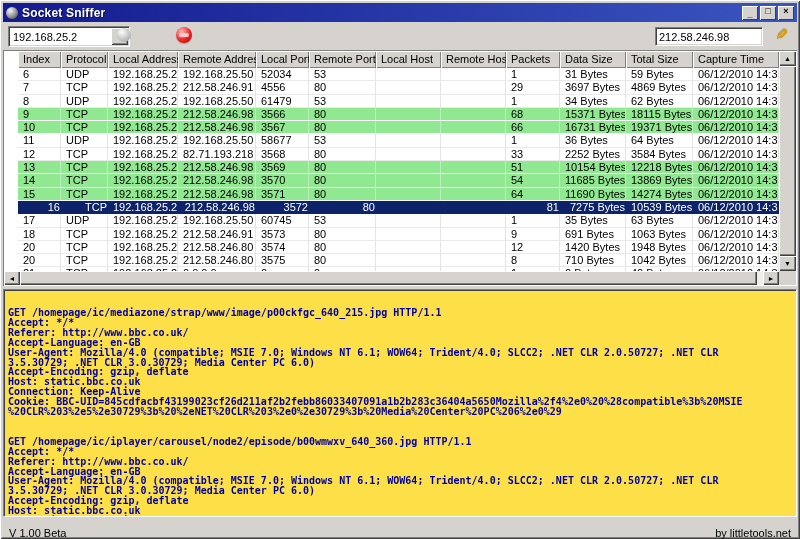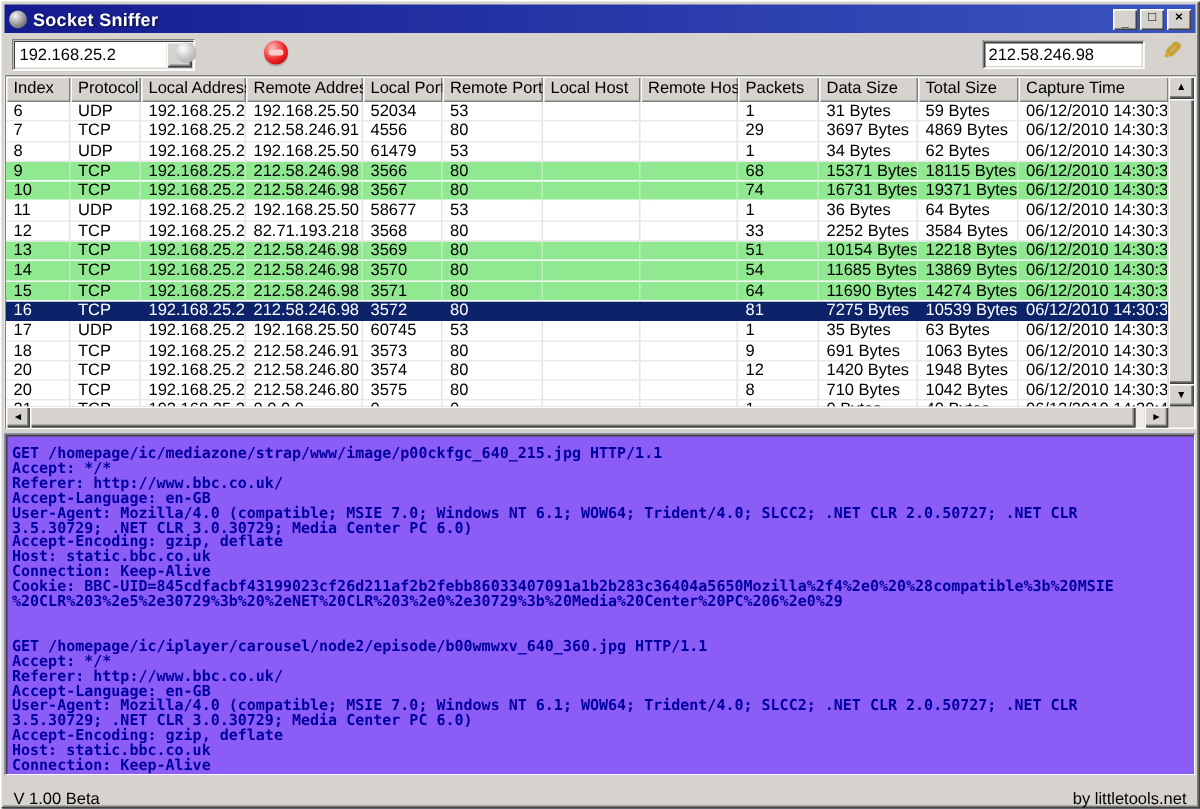--- a/index.html
+++ b/index.html
@@ -64,36 +64,37 @@
     text-shadow:0 0 1px #8a6500; transform:scaleX(-1); cursor:default; }
 
   
   .grid-area{
     position:absolute; left:3px; top:50px; right:3px; height:236px; background:#fff;
     box-shadow: inset 1px 1px #808080, inset -1px -1px #fff;
   }
   .grid-header, .grid-row{
     display:grid;
     grid-template-columns:43px 47px 70px 78px 53px 67px 65px 65px 54px 66px 67px minmax(0,1fr);
+    margin-left:14px;
   }
   .grid-header{ position:absolute; left:1px; top:1px; right:18px; height:17px; }
   .hcell{
     background:#d6d3ce; height:17px; line-height:16px; padding-left:5px; font-size:11px;
     box-shadow: inset 1px 1px #ffffff, inset -1px -1px #808080;
     white-space:nowrap; overflow:hidden; cursor:default;
   }
   .grid-body{ position:absolute; left:1px; top:18px; right:18px; height:204px; overflow:hidden; background:#fff; }
   .grid-row{ height:13.3px; background:#fff; }
   .grid-row .cell{
     border-right:1px solid #e4e4e4; border-bottom:1px solid #e9e9e9;
     padding-left:5px; font-size:11px; line-height:12.5px; white-space:nowrap; overflow:hidden; cursor:default;
   }
   .grid-row.green{ background:var(--row-highlight,#90e890); }
   .grid-row.green .cell{ border-right-color:#b9f0b9; border-bottom-color:#ffffff; }
-  .grid-row.selected{ background:var(--row-selected,#0c2269); color:#fff; }
+  .grid-row.selected{ background:var(--row-selected,#0c2269); color:#fff;text-align:right; }
   .grid-row.selected .cell{ border-right-color:transparent; border-bottom-color:transparent; }
 
   
   .sbtn{
     background:#d6d3ce; display:flex; align-items:center; justify-content:center;
     box-shadow: inset 1px 1px #fff, inset -1px -1px #404040, inset -2px -2px #808080;
     font-size:7px; color:#000; line-height:1;
   }
   .vscroll{ position:absolute; top:1px; right:1px; width:17px; bottom:15px; background:#efede8; }
   .vscroll .sbtn{ position:absolute; left:0; right:0; height:15px; }
@@ -104,24 +105,24 @@
   .hscroll{ position:absolute; left:1px; right:18px; bottom:1px; height:14px; background:#efede8; }
   .hscroll .sbtn{ position:absolute; top:0; bottom:0; width:16px; }
   .hscroll .sbtn.left{ left:0; }
   .hscroll .sbtn.right{ right:0; }
   .hthumb{ position:absolute; left:16px; right:22px; top:0; bottom:0; background:#d6d3ce;
     box-shadow: inset 1px 1px #fff, inset -1px -1px #404040, inset -2px -2px #808080; }
   .corner{ position:absolute; right:1px; bottom:1px; width:17px; height:14px; background:#d6d3ce; }
 
   
   .detail-pane{
-    position:absolute; left:3px; top:289px; right:3px; height:228px; background:#8b5cf6;
+    position:absolute; left:3px; top:289px; right:3px; height:228px; background:#fde047;
     border:1px solid; border-color:#808080 #ffffff #ffffff #808080;
     box-shadow: inset 1px 1px #404040;
-    padding:8px 4px; overflow:hidden; cursor:text;
+    padding:18px 4px; overflow:hidden; cursor:text;
   }
   .detail-pane .line{
     font-family:"DejaVu Sans Mono", monospace; font-weight:bold; font-size:10px; line-height:9.9px;
     color:var(--detail-text,#0000a0); white-space:pre;
   }
 
   
   .statusbar{ position:absolute; left:3px; right:3px; top:518px; height:30px;
     display:flex; align-items:center; justify-content:space-between; padding:0 6px; font-size:11px; }
 </style>
@@ -235,21 +236,21 @@
         </div>
         <div class="grid-row green">
           <div class="cell">10</div>
           <div class="cell">TCP</div>
           <div class="cell">192.168.25.2</div>
           <div class="cell">212.58.246.98</div>
           <div class="cell">3567</div>
           <div class="cell">80</div>
           <div class="cell"></div>
           <div class="cell"></div>
-          <div class="cell">74</div>
+          <div class="cell">66</div>
           <div class="cell">16731 Bytes</div>
           <div class="cell">19371 Bytes</div>
           <div class="cell">06/12/2010 14:30:38</div>
         </div>
         <div class="grid-row ">
           <div class="cell">11</div>
           <div class="cell">UDP</div>
           <div class="cell">192.168.25.2</div>
           <div class="cell">192.168.25.50</div>
           <div class="cell">58677</div>

